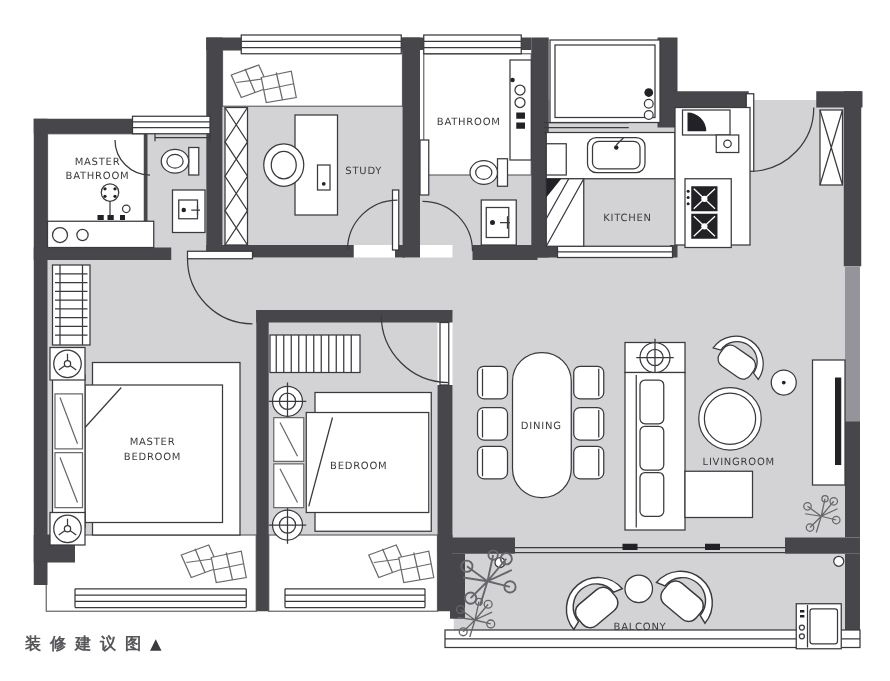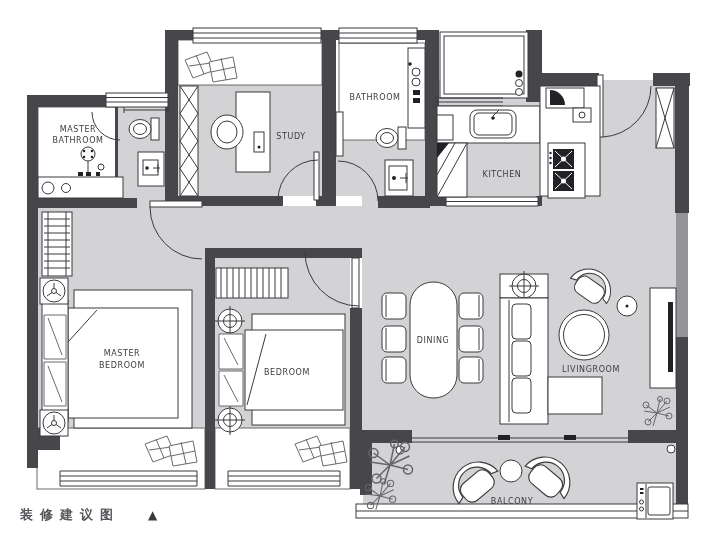--- a/index.html
+++ b/index.html
@@ -8,21 +8,21 @@
   .plan-wrap svg{position:absolute;left:0;top:0;}
   
   .wall{fill:#47474b;}
   .wl{fill:#94949a;}
   .fl{fill:#d3d3d5;}
   .s{fill:#fff;stroke:#3a3a3e;stroke-width:1;}
   .sn{fill:none;stroke:#3a3a3e;stroke-width:1;}
   .sg{fill:#fff;stroke:#6a6a6e;stroke-width:1;}
   .dk{fill:#222226;}
   .lbl{font:8px "DejaVu Sans",sans-serif;letter-spacing:.6px;fill:#3c3c40;text-anchor:middle;}
-  .caption{position:absolute;left:20px;top:506px;display:flex;align-items:center;gap:28px;
+  .caption{position:absolute;left:20px;top:506px;display:flex;align-items:center;gap:0;
            color:#55555a;font-weight:bold;font-size:13px;letter-spacing:7px;white-space:nowrap;}
   .caption .tri{color:#3a3a3e;font-size:12px;letter-spacing:0;}
 </style>
 </head>
 <body>
 
 <div class="plan-wrap">
 <svg width="712" height="545" viewBox="0 0 712 545">
   <defs>
     <g id="pillowpair">

